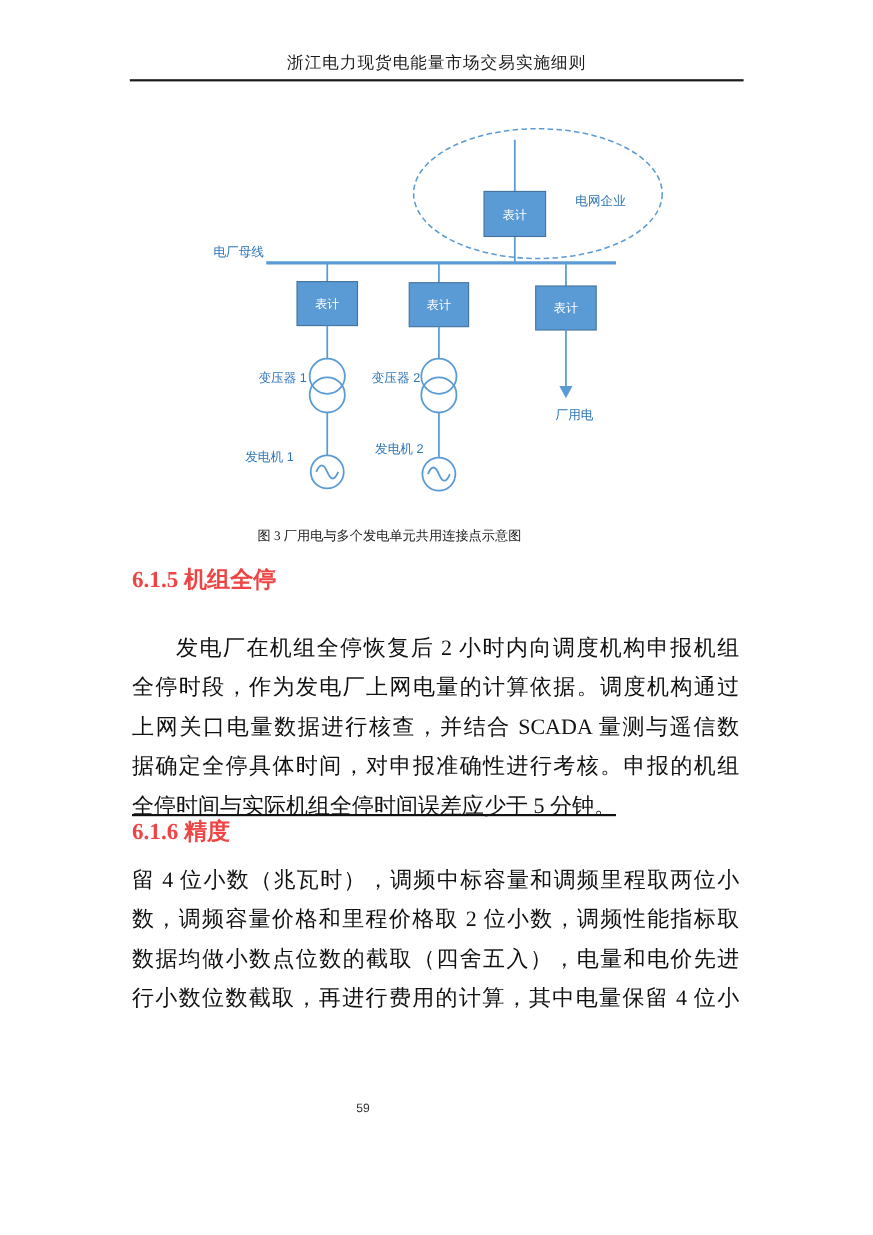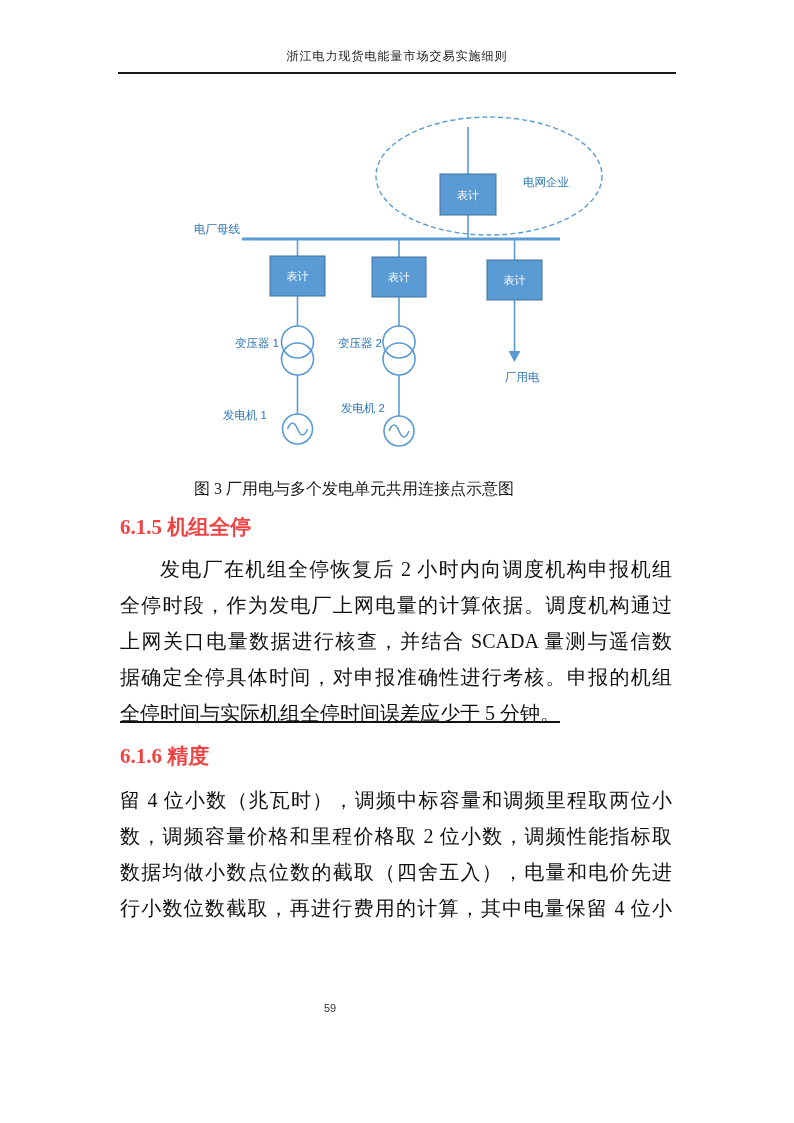--- a/index.html
+++ b/index.html
@@ -3,35 +3,35 @@
 <meta charset="utf-8">
 <style>
   html,body{margin:0;padding:0;}
   body{
     width:794px;height:1123px;position:relative;background:#ffffff;
     font-family:"Liberation Serif",serif;color:#000;overflow:hidden;
   }
   .abs{position:absolute;}
   .header-title{
     top:48px;left:0;width:794px;text-align:center;
-    font-size:12px;letter-spacing:1px;color:#1a1a1a;
+    font-size:15px;letter-spacing:1px;color:#1a1a1a;
   }
   .header-rule{
     top:72px;left:118px;width:558px;height:2px;background:#1a1a1a;
   }
   .diagram{top:114px;left:192px;}
   svg text{
     font-family:"Liberation Sans",sans-serif;
     fill:#2e75b6;font-size:11.5px;
   }
   svg text.meter-text{fill:#ffffff;font-size:11px;}
   .fig-caption{
     top:479px;left:120px;width:552px;text-align:center;
     transform:translateX(-42px);
-    font-size:16px;color:#1a1a1a;white-space:nowrap;
+    font-size:12px;color:#1a1a1a;white-space:nowrap;
   }
   .sec-heading{
     left:120px;width:560px;font-size:21px;font-weight:700;color:#ef4444;
     white-space:nowrap;
   }
   .para{left:120px;width:552px;}
   .bline{
     height:36px;line-height:36px;font-size:20px;color:#111;
     text-align:justify;text-align-last:justify;overflow:hidden;
   }
@@ -92,21 +92,21 @@
   <text x="193" y="298" text-anchor="end">发电机 2</text>
 
   <line x1="322.5" y1="186" x2="322.5" y2="238" stroke="#5b9bd5" stroke-width="1.6"></line>
   <polygon points="316.5,237 328.5,237 322.5,248" fill="#5b9bd5"></polygon>
   <text x="313" y="267">厂用电</text>
 </svg>
 
 <div class="abs fig-caption">图 3 厂用电与多个发电单元共用连接点示意图</div>
 
 <div class="abs sec-heading" style="top:513px">6.1.5 机组全停</div>
-<div class="abs para" style="top:551px">
+<div class="abs para" style="top:571px">
   <div class="bline first">发电厂在机组全停恢复后 2 小时内向调度机构申报机组</div>
   <div class="bline">全停时段，作为发电厂上网电量的计算依据。调度机构通过</div>
   <div class="bline">上网关口电量数据进行核查，并结合 SCADA 量测与遥信数</div>
   <div class="bline">据确定全停具体时间，对申报准确性进行考核。申报的机组</div>
   <div class="bline end">全停时间与实际机组全停时间误差应少于 5 分钟。</div>
 </div>
 
 <div class="abs sec-heading" style="top:742px">6.1.6 精度</div>
 <div class="abs para" style="top:782px">
   <div class="bline">留 4 位小数（兆瓦时），调频中标容量和调频里程取两位小</div>

